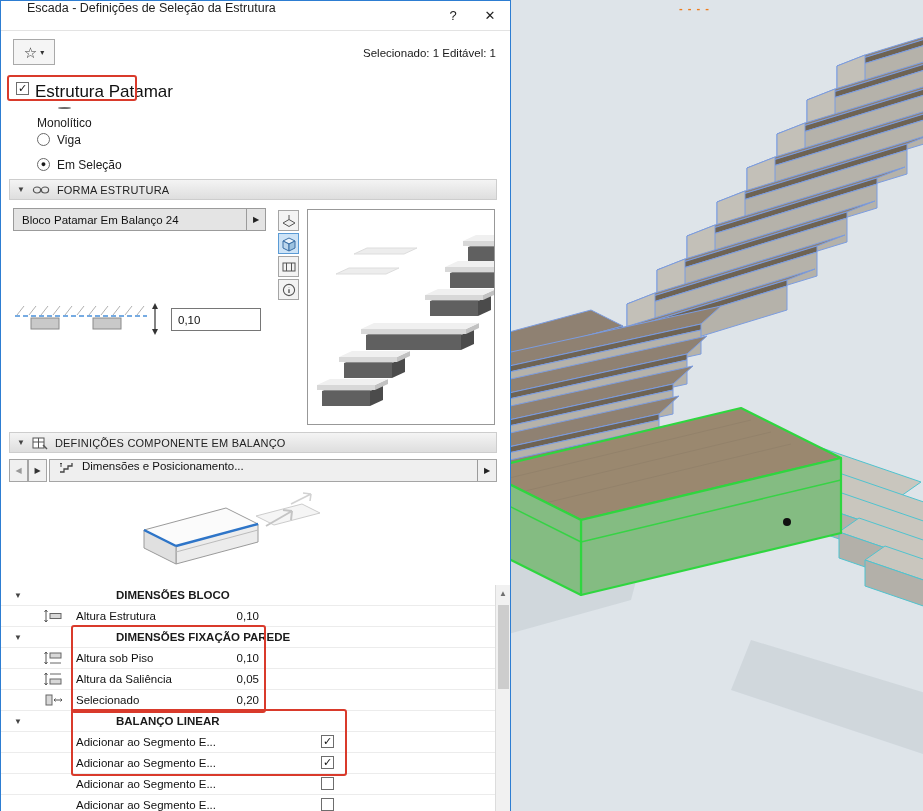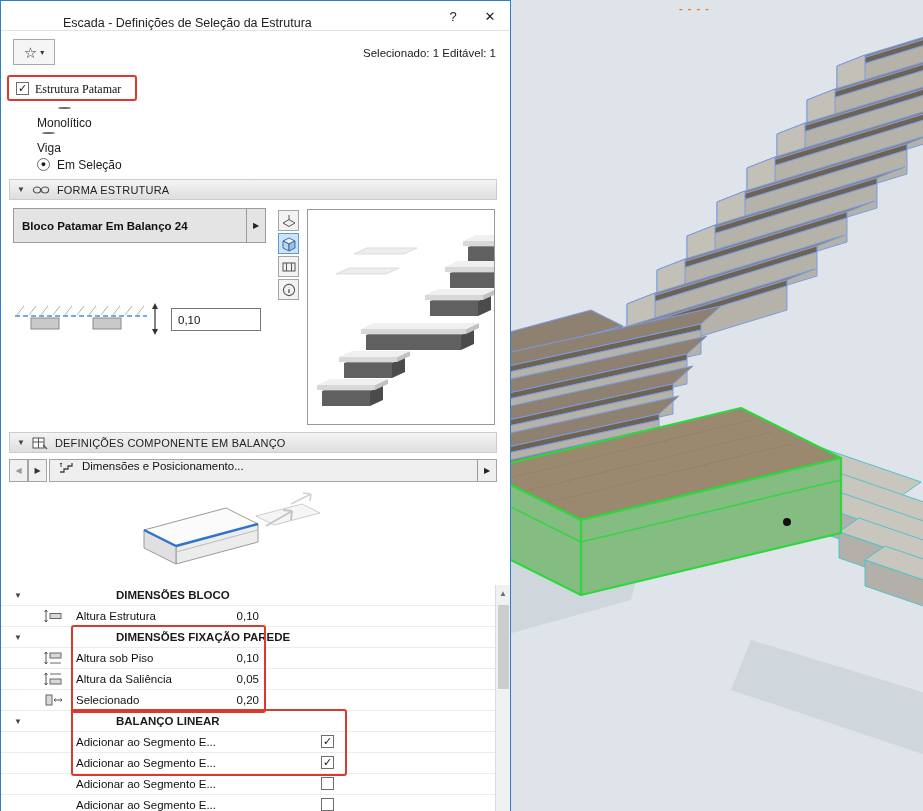--- a/index.html
+++ b/index.html
@@ -1,54 +1,54 @@
 <!DOCTYPE html>
 <html><head>
 <meta charset="utf-8">
 <style>
   * { margin:0; padding:0; box-sizing:border-box; }
   html,body { width:923px; height:811px; overflow:hidden; }
   body { position:relative; font-family:"Liberation Sans","DejaVu Sans",sans-serif; background:#fff; color:#1a1a1a; }
 
   
   .dialog { position:absolute; left:0; top:0; width:511px; height:811px; background:#fff; border:1px solid #2d7dd2; z-index:2; }
-  .titlebar { position:absolute; left:0; top:0; width:100%; height:30px; display:flex; align-items:flex-end; border-bottom:1px solid #e3e3e3; background:#fff;padding-left:36px; }
+  .titlebar { position:absolute; left:0; top:0; width:100%; height:30px; display:flex; align-items:flex-start; border-bottom:1px solid #e3e3e3; background:#fff; }
   .title { margin-left:26px; font-size:12.5px; color:#222; }
   .tb-btn { margin-left:auto; width:34px; height:28px; border:none; background:transparent; font-size:13px; color:#222; cursor:pointer; }
   .tb-btn.close { margin-left:0; width:40px; font-size:13px; }
 
   .fav-btn { position:absolute; left:12px; top:38px; width:42px; height:26px; background:#f5f5f5; border:1px solid #a9a9a9; display:flex; align-items:center; justify-content:center; gap:3px; }
   .fav-btn .star { font-size:15px; color:#333; line-height:1; }
   .fav-btn .caret { font-size:8px; color:#333; }
   .status { position:absolute; right:14px; top:46px; font-size:11.5px; color:#1a1a1a; }
 
   .ann { position:absolute; border:2px solid #d93a2b; border-radius:3px; z-index:5; pointer-events:none; }
   .ann-structure { left:6px; top:74px; width:130px; height:26px; }
   .ann-parede { left:70px; top:624px; width:195px; height:88px; }
   .ann-linear { left:70px; top:708px; width:276px; height:67px; }
 
   .cbx { position:absolute; width:13px; height:13px; border:1px solid #6d6d6d; background:#fff; display:flex; align-items:center; justify-content:center; }
   .cbx .ck { font-size:11px; font-weight:bold; color:#111; line-height:1; margin-top:-1px; }
   .cbx-structure { left:15px; top:81px; }
-  .lbl { position:absolute; font-size:12px; color:#111;font-family:Liberation Serif, serif; }
+  .lbl { position:absolute; font-size:17px; color:#111; }
   .lbl-structure { left:34px; top:81px; }
 
   .radio-row { position:absolute; left:36px; display:flex; align-items:center; gap:7px; height:15px; cursor:pointer; }
   .radio { width:13px; height:13px; border:1px solid #6a6a6a; border-radius:50%; background:#fff; display:flex; align-items:center; justify-content:center; }
   .radio .dot { font-size:9px; line-height:1; color:#1a1a1a; }
-  .radio-0 { top:106px;flex-direction:column; } .radio-1 { top:131px;flex-direction:column; } .radio-2 { top:156px; }
+  .radio-0 { top:106px;flex-direction:column; } .radio-1 { top:131px; } .radio-2 { top:156px; }
   .radio-label { font-size:12px; }
 
   .secbar { position:absolute; left:8px; width:488px; height:21px; background:linear-gradient(#f4f4f4,#dedede); border:1px solid #cdcdcd; display:flex; align-items:center; cursor:pointer; }
   .secbar .tri { font-size:8px; color:#444; margin:0 7px 0 7px; }
   .secbar .sectitle { font-size:11px; font-weight:normal; color:#222; margin-left:7px; letter-spacing:.2px; }
   .secbar-forma { top:178px; }
   .secbar-comp { top:431px; }
 
-  .drop1 { position:absolute; left:12px; top:207px; width:253px; height:35px; background:#e4e4e4; border:1px solid #9b9b9b; display:flex; align-items:center; cursor:pointer;font-weight:bold; }
+  .drop1 { position:absolute; left:12px; top:207px; width:253px; height:23px; background:#e4e4e4; border:1px solid #9b9b9b; display:flex; align-items:center; cursor:pointer; }
   .drop1 .dval { flex:1; font-size:11.5px; padding:0 8px; color:#111; white-space:nowrap; overflow:hidden; }
   .darrow { width:19px; height:100%; border-left:1px solid #9b9b9b; display:flex; align-items:center; justify-content:center; font-size:8px; color:#222; }
 
   .mode-btn { position:absolute; left:277px; width:21px; height:21px; background:#f3f3f3; border:1px solid #a5a5a5; display:flex; align-items:center; justify-content:center; cursor:pointer; }
   .mode-btn.sel { background:#cde3f6; border-color:#5b9bd5; }
   .m0{top:209px}.m1{top:232px}.m2{top:255px}.m3{top:278px}
 
   .preview { position:absolute; left:306px; top:208px; width:188px; height:216px; background:#fff; border:1px solid #989898; }
 
   .schematic { position:absolute; left:14px; top:300px; }

